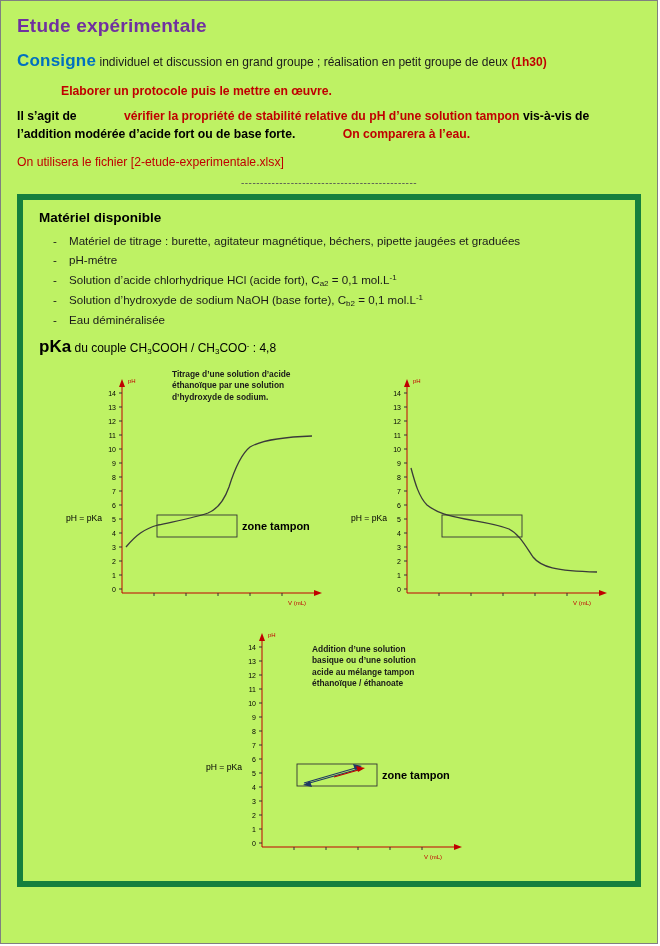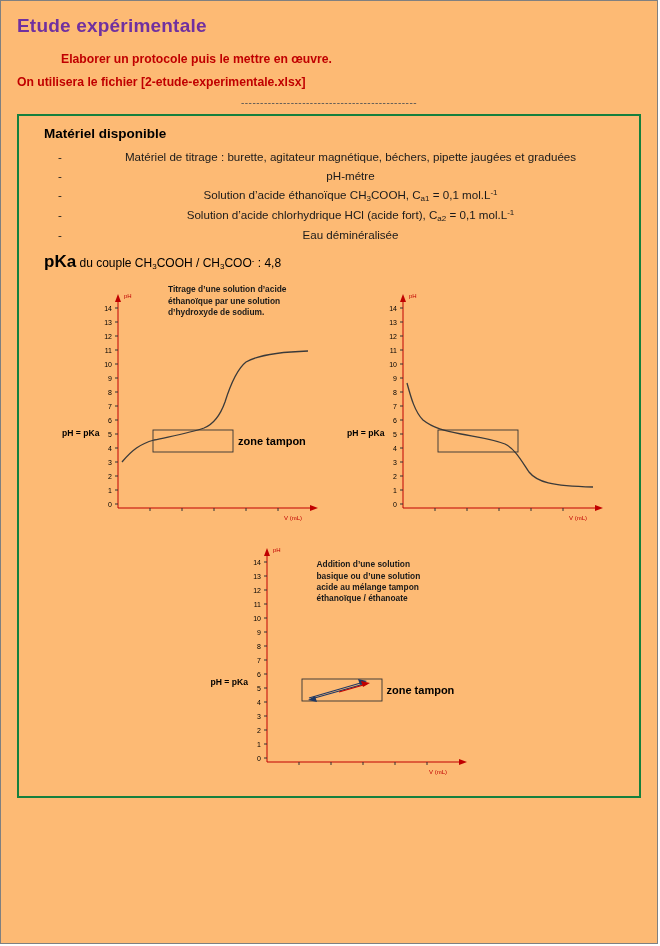--- a/index.html
+++ b/index.html
@@ -13,21 +13,21 @@
     font-family: "Liberation Sans", sans-serif;
     color: #000000;
     overflow: hidden;
   }
   .page {
     position: relative;
     width: 658px;
     height: 944px;
     border: 1px solid #808080;
     box-sizing: border-box;
-    background: #fdba74;
+    background: #bef264;
   }
   .inner {
     padding: 10px 14px 0 14px;
   }
   .title {
     font-size: 19px;
     font-weight: bold;
     color: #7030a0;
     margin: 4px 0 14px 2px;
     letter-spacing: 0.2px;
@@ -68,130 +68,137 @@
     margin: 0 0 6px 2px;
   }
   .para2 {
     font-size: 12.2px;
     font-weight: bold;
     line-height: 1.5;
     margin: 0 0 12px 2px;
   }
   .file-line {
     font-size: 12.2px;
-    font-weight: bold;
+    font-weight: normal;
     color: #c00000;
     margin: 0 0 8px 2px;
   }
   .dashes {
     text-align: center;
     color: #555555;
     font-size: 10px;
     letter-spacing: 0.5px;
     margin: 2px 0 6px 0;
   }
   .box {
-    border: 2px solid #15803d;
+    border: 6px solid #15803d;
     margin: 2px 2px 0 2px;
-    padding: 10px 12px 14px 21px;
+    padding: 10px 12px 14px 12px;
     box-sizing: border-box;
   }
   .box-title {
     font-size: 13.5px;
     font-weight: bold;
     margin: 0 0 6px 4px;
   }
   ul.matlist {
     list-style: none;
     margin: 0 0 8px 0;
     padding: 0 0 0 34px;
   }
   ul.matlist li {
     font-size: 11.6px;
     line-height: 1.65;
     position: relative;
     color: #1a1a1a;
-    text-align: center;
   }
   ul.matlist li:before {
     content: "-";
     position: absolute;
     left: -16px;
     top: 0;
   }
   sub { font-size: 8px; vertical-align: -0.25em; }
   sup { font-size: 8px; vertical-align: 0.45em; }
   .pka-line {
     font-size: 12px;
     margin: 4px 0 4px 4px;
   }
   .pka-line b { font-size: 17px; }
   .charts {
     position: relative;
     margin-top: 6px;
   }
   .chart-row {
     display: flex;
-    justify-content: flex-start;
+    justify-content: center;
   }
   .chart-wrap {
     position: relative;
   }
   .chart-caption {
     position: absolute;
     font-size: 8.4px;
     font-weight: bold;
     color: #1a1a1a;
     line-height: 1.35;
   }
   .chart-bottom {
     display: flex;
     justify-content: center;
     margin-top: 4px;
   }
   .phpka-label {
     position: absolute;
     font-size: 8.6px;
-    font-weight: bold;
+    font-weight: normal;
     color: #000;
   }
   .zone-label {
     position: absolute;
     font-size: 11px;
     font-weight: bold;
     color: #000;
   }
   svg { display: block; }
 </style>
 </head>
 <body>
 
 <div class="page">
   <div class="inner">
 
     <div class="title">Etude expérimentale</div>
 
+    <div class="consigne-line">
+      <span class="consigne-word">Consigne</span>
+      <span class="consigne-rest">individuel et discussion en grand groupe ; réalisation en petit groupe de deux</span>
+      <span class="consigne-time">(1h30)</span>
+    </div>
 
     <div class="para">
       <span class="red-bold">Elaborer un protocole puis le mettre en œuvre.</span>
     </div>
 
+    <div class="para2">
+      <span class="black-bold">Il s’agit de </span><span class="red-bold">vérifier la propriété de stabilité relative du pH d’une solution tampon</span><span class="black-bold"> vis-à-vis de l’addition modérée d’acide fort ou de base forte.</span><span class="red-bold"> On comparera à l’eau.</span>
+    </div>
 
     <div class="file-line">On utilisera le fichier [2-etude-experimentale.xlsx]</div>
 
     <div class="dashes">----------------------------------------------</div>
 
     <div class="box">
       <div class="box-title">Matériel disponible</div>
 
       <ul class="matlist">
         <li><span>Matériel de titrage : burette, agitateur magnétique, béchers, pipette jaugées et graduées</span></li>
         <li><span>pH-métre</span></li>
-        <li>Solution d’acide éthanoïque CH<sub>3</sub>COOH, C<sub>a1</sub> = 0,1 mol.L<sup>-1</sup></li>
         <li>Solution d’acide chlorhydrique HCl (acide fort), C<sub>a2</sub> = 0,1 mol.L<sup>-1</sup></li>
+        <li>Solution d’hydroxyde de sodium NaOH (base forte), C<sub>b2</sub> = 0,1 mol.L<sup>-1</sup></li>
         <li><span>Eau déminéralisée</span></li>
       </ul>
 
       <div class="pka-line">
         <b>pKa</b> du couple CH<sub>3</sub>COOH / CH<sub>3</sub>COO<sup>-</sup> : 4,8
       </div>
 
       <div class="charts">
 
         <div class="chart-row">

